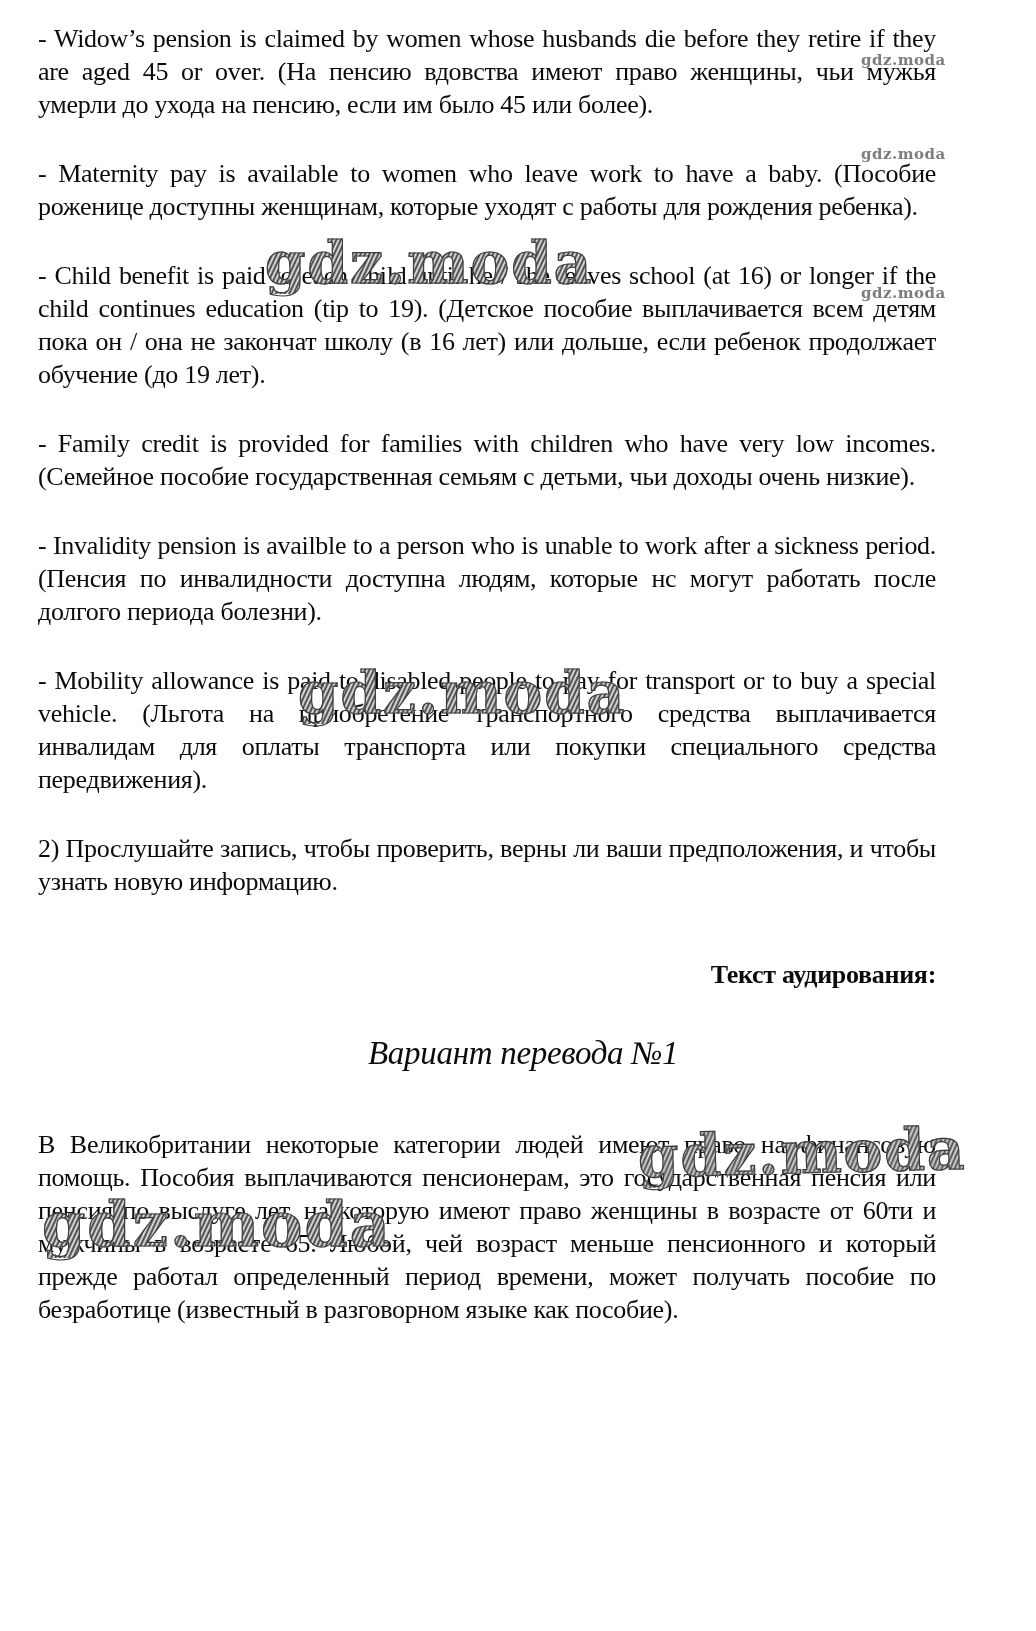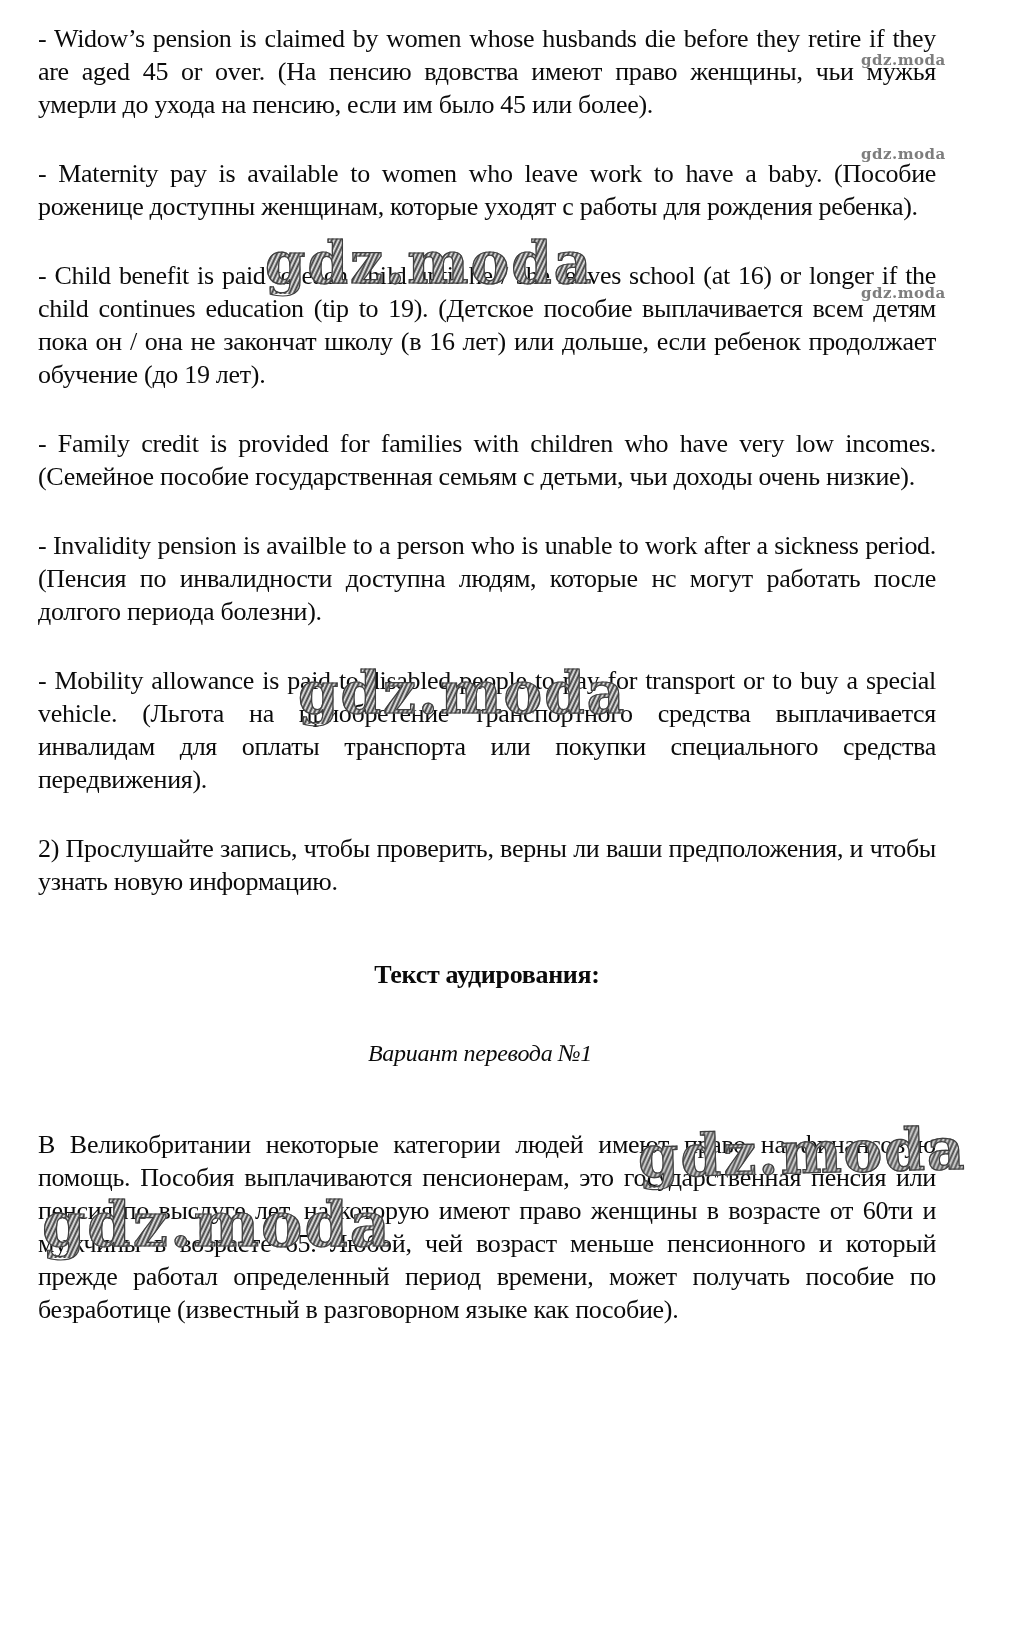--- a/index.html
+++ b/index.html
@@ -24,26 +24,26 @@
   .para {
     margin: 0 0 36px 0;
     text-align: justify;
   }
   .task {
     font-weight: normal;
     margin-bottom: 60px;
   }
   .audio-heading {
     font-weight: bold;
-    text-align: center;
+    text-align: right;
     margin: 0 0 46px 0;
   }
   .variant {
     font-style: italic;
-    font-size: 24px;
+    font-size: 33px;
     text-align: left;
     margin: 0 0 58px 330px;
   }
   .audio-body {
     margin-bottom: 0;
   }
   
   .wm {
     position: absolute;
     font-family: "DejaVu Serif", "Liberation Serif", serif;

